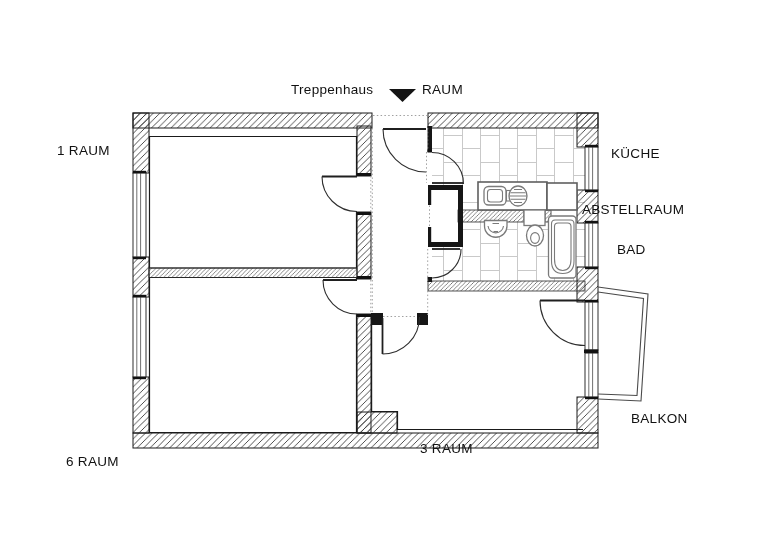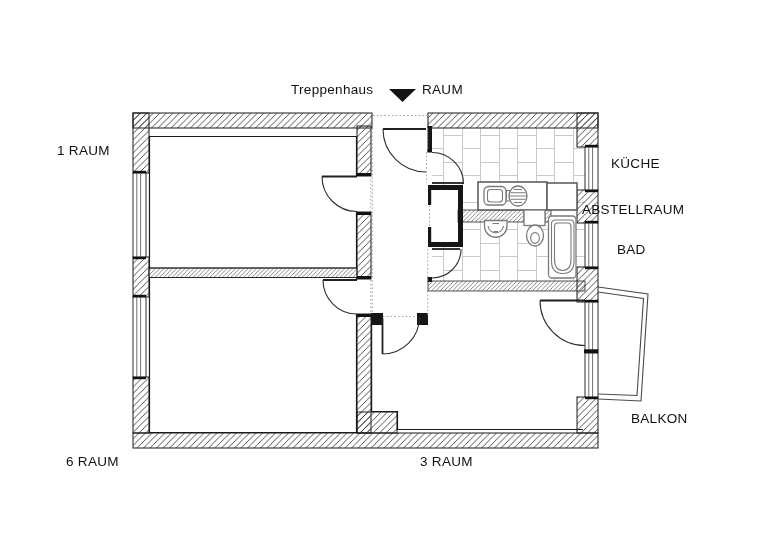--- a/index.html
+++ b/index.html
@@ -181,19 +181,19 @@
       <path class="dotted" d="M370.8,176 V211"></path>
       <path class="dotted" d="M370.8,280 V313"></path>
     </g>
 
     <polygon class="arrow" points="389,89 416,89 402.5,102"></polygon>
   </svg>
 
   <div class="lbl" style="left:291px;top:82px">Treppenhaus</div>
   <div class="lbl" style="left:422px;top:82px">RAUM</div>
   <div class="lbl" style="left:57px;top:143px">1 RAUM</div>
-  <div class="lbl" style="left:611px;top:156px">KÜCHE</div>
+  <div class="lbl" style="left:611px;top:146px">KÜCHE</div>
   <div class="lbl" style="left:582px;top:202px">ABSTELLRAUM</div>
   <div class="lbl" style="left:617px;top:242px">BAD</div>
   <div class="lbl" style="left:631px;top:411px">BALKON</div>
   <div class="lbl" style="left:66px;top:454px">6 RAUM</div>
-  <div class="lbl" style="left:420px;top:454px">3 RAUM</div>
+  <div class="lbl" style="left:420px;top:441px">3 RAUM</div>
 </div>
 
 </body></html>

